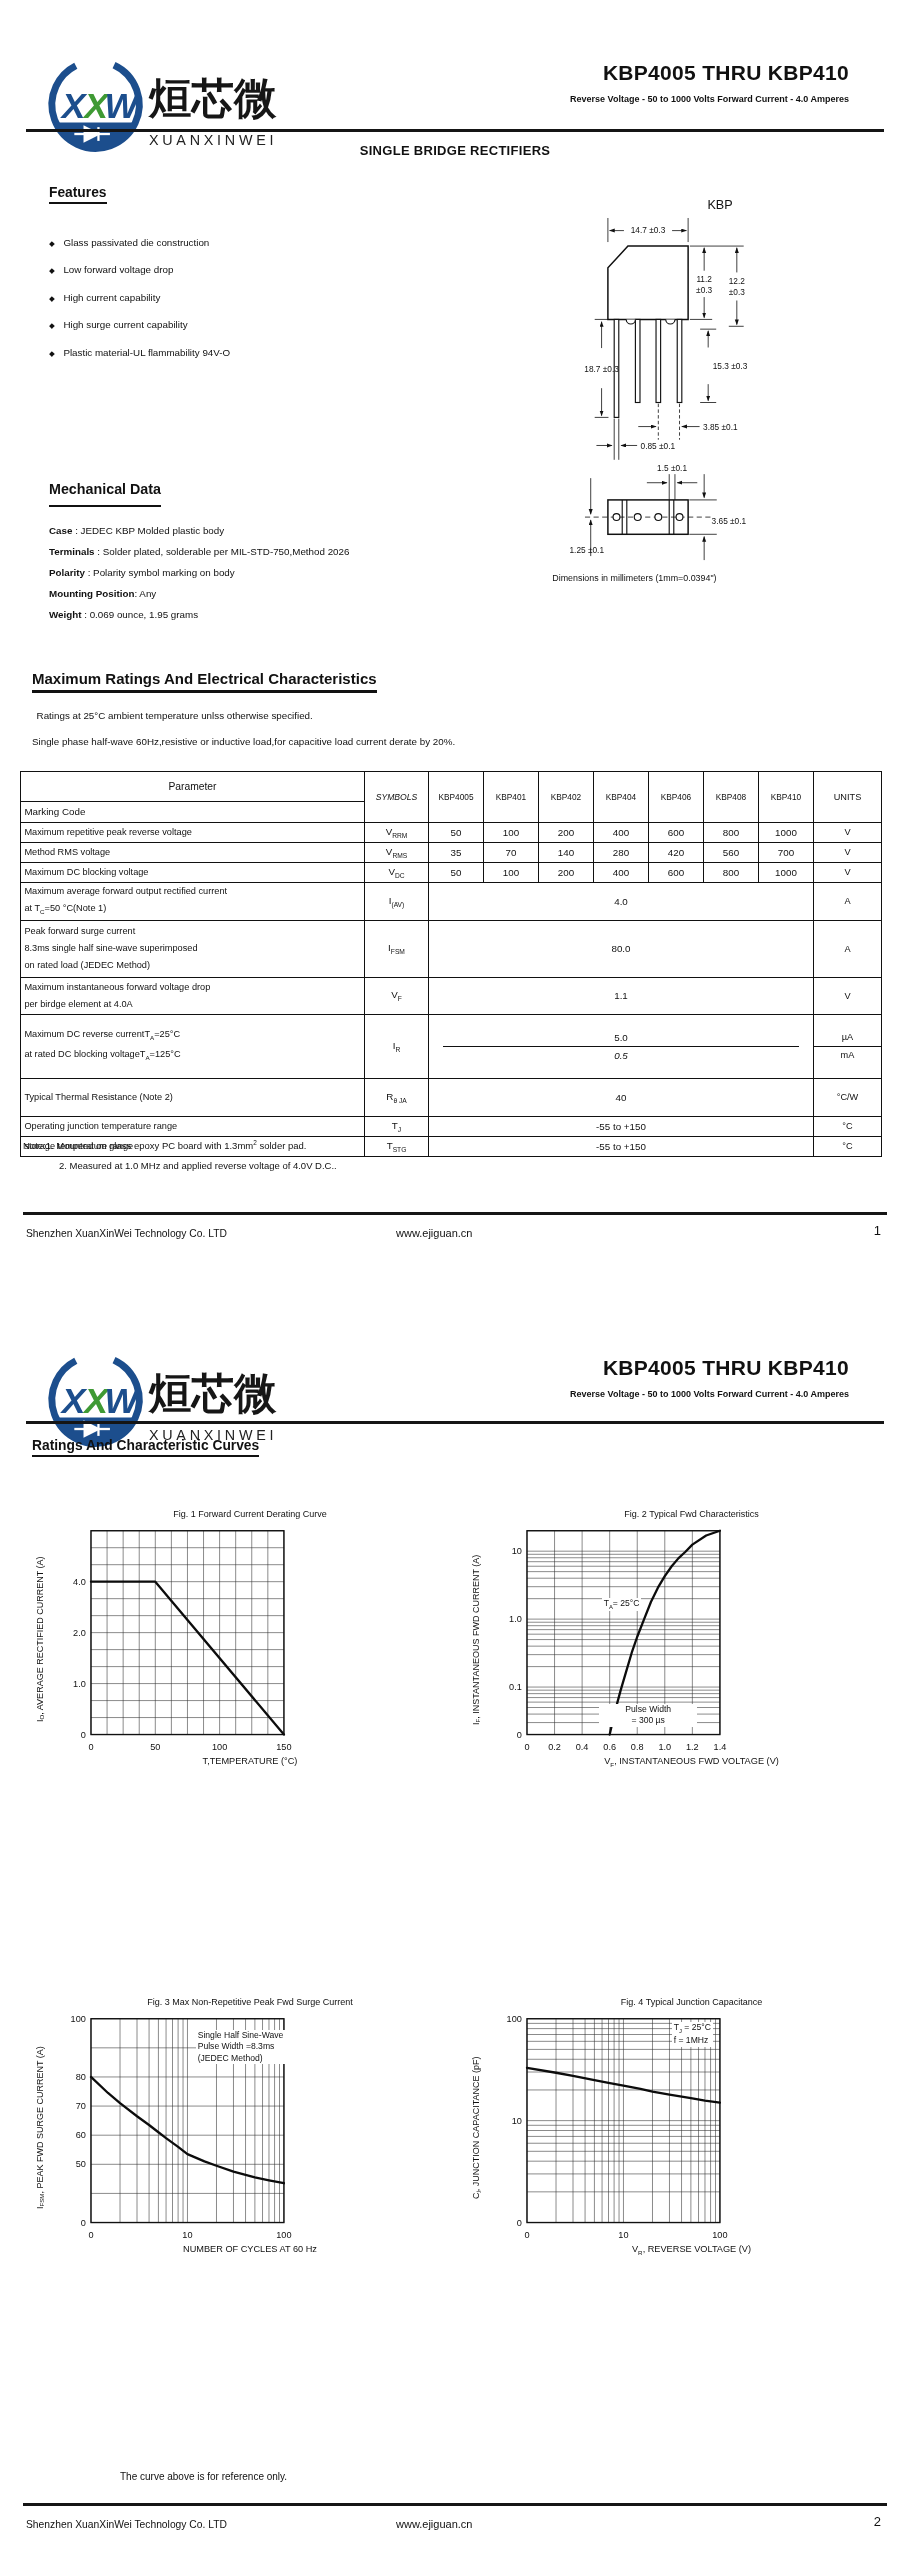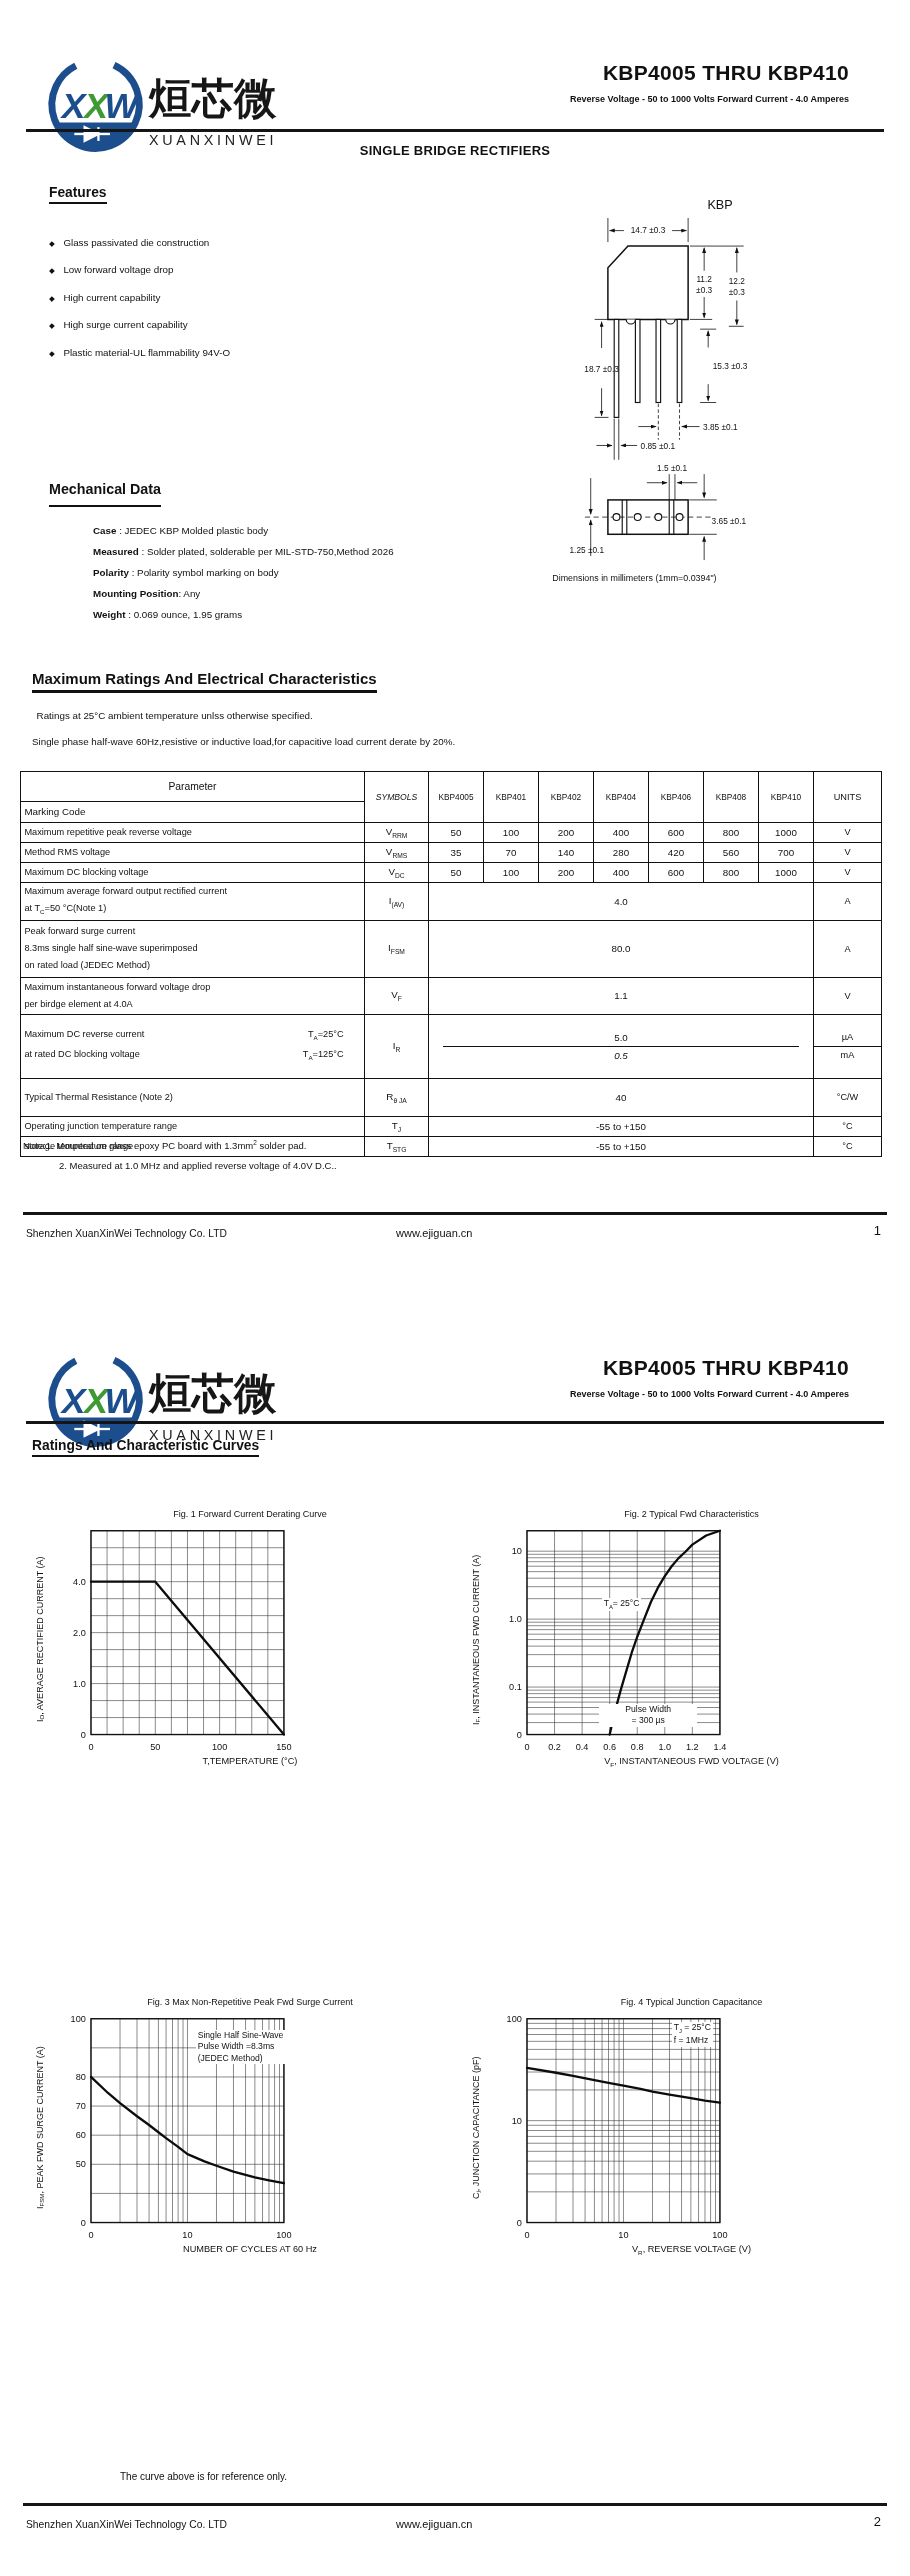--- a/index.html
+++ b/index.html
@@ -9,40 +9,40 @@
   .hdr-title{font-size:21px;font-weight:bold;letter-spacing:0.3px;text-align:right;}
   .hdr-sub{font-size:9px;font-weight:bold;margin-top:9.2px;text-align:right;}
   .rule{background:#151515;height:3.4px;}
   .doc-title{font-size:13px;font-weight:bold;letter-spacing:0.3px;text-align:center;width:100%;}
   .h-feat{font-size:13.8px;font-weight:bold;border-bottom:2.3px solid #111;display:inline-block;padding-bottom:1.7px;}
   .h-mech{font-size:14.3px;font-weight:bold;border-bottom:2.9px solid #111;display:inline-block;padding-bottom:8px;}
   .h-max{font-size:15px;font-weight:bold;border-bottom:3.4px solid #111;display:inline-block;padding-bottom:2.9px;}
   .h-curves{font-size:13.8px;font-weight:bold;border-bottom:2.9px solid #111;display:inline-block;padding-bottom:2.3px;}
   .feat-item{font-size:9.8px;margin-bottom:16.6px;display:flex;align-items:baseline;}
   .blt{font-size:7.5px;margin-right:8.6px;}
-  .mech-row{font-size:9.8px;line-height:21px;margin-left:44px;}
+  .mech-row{font-size:9.8px;line-height:21px;}
   .mech-row b{font-size:9.8px;}
   .cond{font-size:9.8px;}
   table.ratings{border-collapse:collapse;table-layout:fixed;width:752px;}
   table.ratings td,table.ratings th{border:0.9px solid #111;padding:0 3.4px;font-weight:normal;}
   table.ratings{border:1.4px solid #111;}
   td.param{text-align:left;font-size:9.2px;line-height:17px;padding-left:4.6px;}
   td.cval{text-align:center;font-size:9.8px;}
   td.sym{text-align:center;font-size:9.8px;}
   td.unit{text-align:center;font-size:9.2px;}
   .th-param{font-size:10.3px;font-weight:bold;text-align:center;}
   .th-mark{font-size:9.8px;text-align:left;padding-left:4.6px;height:19.5px;}
   .th-sym{font-size:8.6px;font-style:italic;text-align:center;}
   .th-part{font-size:8.3px;text-align:center;}
   .th-units{font-size:9.2px;font-weight:bold;text-align:center;}
   sub{font-size:68%;}
   sup{font-size:68%;}
   .half{height:17px;line-height:17px;}
   .half + .half{border-top:0.9px solid #111;}
-  .pflex{display:flex;justify-content:space-between;padding-right:17px;}
+  .pflex{display:flex;padding-right:17px;}
   .notes{font-size:9.5px;line-height:19.5px;}
   .foot-rule{background:#151515;height:3.4px;}
   .foot-co{font-size:10.3px;}
   .foot-site{font-size:11px;}
   .foot-pg{font-size:13px;}
   .fig{position:absolute;}
   .fig-title{font-size:9px;text-align:center;padding-left:34px;margin-bottom:5.7px;}
   .fig-body{display:flex;align-items:center;}
   .ytit{writing-mode:vertical-rl;transform:rotate(180deg);font-size:9px;height:229px;display:flex;align-items:center;justify-content:center;width:16px;}
   .plotwrap{position:relative;width:252px;height:229px;}
@@ -208,21 +208,21 @@
         <text x="48" y="592" text-anchor="start">1.25 ±0.1</text>
         <text x="18" y="642" font-size="15.5">Dimensions in millimeters (1mm=0.0394")</text>
       </g>
     </svg>
   </div>
 
   <div class="abs" style="left:49px;top:481px;width:493px;">
     <div class="h-mech">Mechanical Data</div>
     <div style="margin-top:12.6px;">
       <div class="mech-row"><b>Case</b><span> : JEDEC KBP Molded plastic body</span></div>
-      <div class="mech-row"><b>Measured</b><span> : Solder plated, solderable per MIL-STD-750,Method 2026</span></div>
+      <div class="mech-row"><b>Terminals</b><span> : Solder plated, solderable per MIL-STD-750,Method 2026</span></div>
       <div class="mech-row"><b>Polarity</b><span> : Polarity symbol  marking on body</span></div>
       <div class="mech-row"><b>Mounting Position</b><span>: Any</span></div>
       <div class="mech-row"><b>Weight</b><span> : 0.069 ounce, 1.95 grams</span></div>
     </div>
   </div>
 
   <div class="abs" style="left:32px;top:670px;width:861px;">
     <div class="h-max">Maximum Ratings And Electrical Characteristics</div>
     <div class="cond" style="margin-top:17px;padding-left:4.6px;">Ratings at 25°C ambient temperature unlss otherwise specified.</div>
     <div class="cond" style="margin-top:15px;">Single phase half-wave 60Hz,resistive or inductive load,for capacitive load current derate by 20%.</div>

